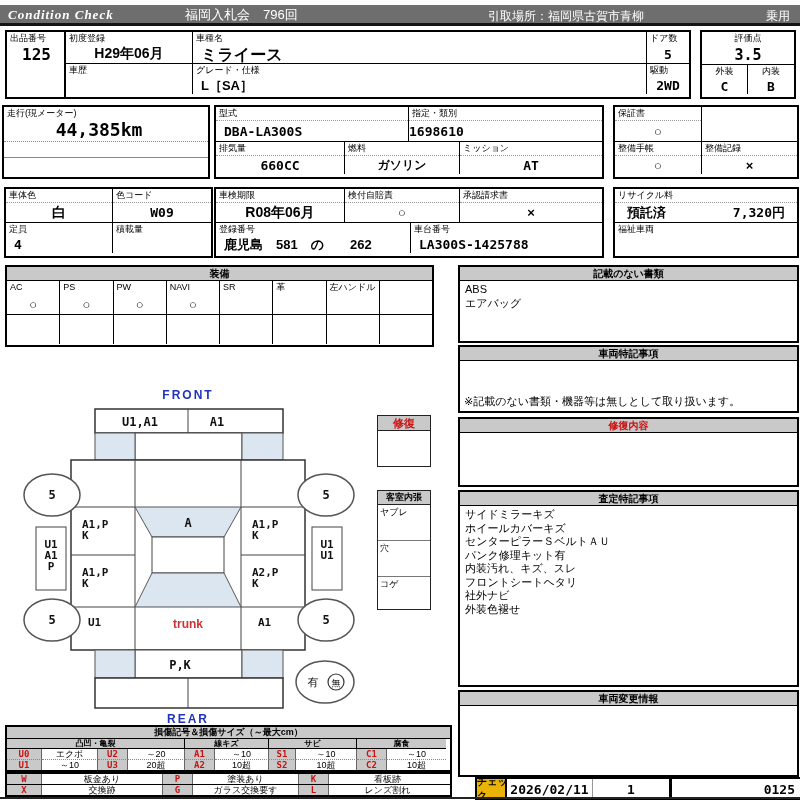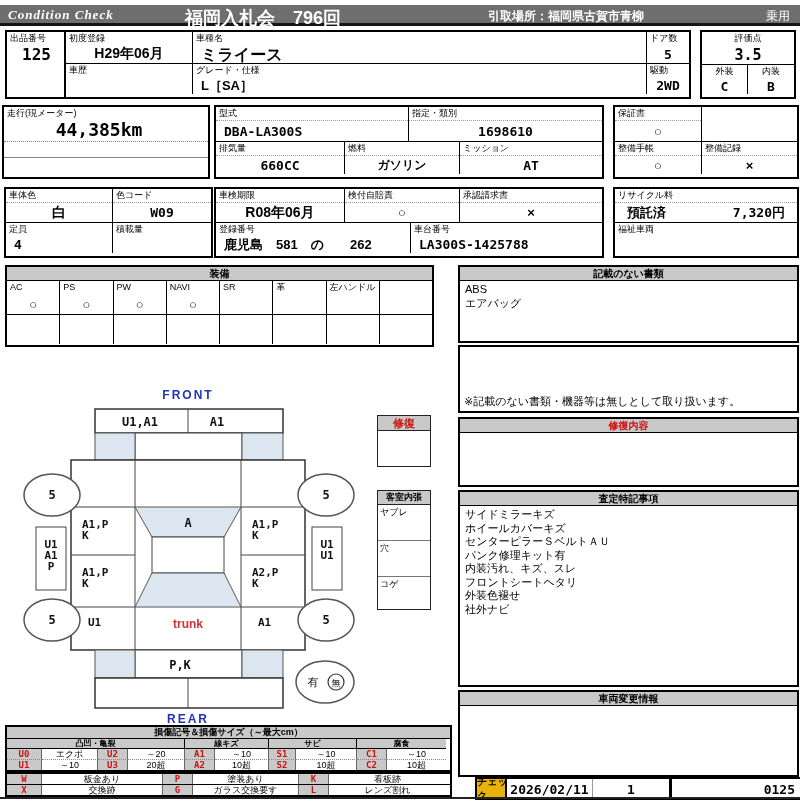--- a/index.html
+++ b/index.html
@@ -12,22 +12,22 @@
 .cell{position:relative;border-right:1px solid #000;display:flex;flex-direction:column;overflow:hidden}
 .cell:last-child{border-right:none}
 .lblrow{font-size:9px;line-height:11px;padding:1px 3px;white-space:nowrap}
 .dl{border-bottom:1px dotted #999}
 .varea{flex:1;display:flex;align-items:center;justify-content:center;font-weight:bold;font-size:13px}
 .varea.left{justify-content:flex-start;padding-left:8px}
 .varea.big{font-size:15px}
 .mono{font-family:"DejaVu Sans Mono","Liberation Mono",monospace}
 .topbar{left:0;top:5px;width:800px;height:18px;background:#6e6e6e;border-bottom:3px solid #151515;color:#fff}
 .tb-brand{position:absolute;left:8px;top:2px;font-family:"Liberation Serif",serif;font-style:italic;font-weight:bold;font-size:13px;letter-spacing:1px}
-.tb-auction{position:absolute;left:185px;top:1px;font-weight:bold;font-size:18px}
-.tb-pickup{position:absolute;left:488px;top:3px;font-weight:bold;font-size:12px}
+.tb-auction{position:absolute;left:185px;top:1px;font-weight:normal;font-size:13px}
+.tb-pickup{position:absolute;left:488px;top:3px;font-weight:normal;font-size:12px}
 .tb-cat{position:absolute;right:10px;top:3px;font-size:12px}
 .shead{height:13px;background:#c9c9c9;border-bottom:1px solid #000;font-size:10px;font-weight:bold;text-align:center;line-height:13px}
 .shead.red{color:#cc1111}
 .slines{padding:2px 5px;font-size:11px;line-height:13.5px}
 .eq-title{height:13px;background:#c9c9c9;border-bottom:1px solid #000;font-size:10px;font-weight:bold;text-align:center;line-height:13px}
 .legend{left:5px;top:725px;width:443px;border:2px solid #000;background:#fff}
 .lg-title{height:11px;line-height:11px;background:#c9c9c9;border-bottom:1px solid #000;font-size:9px;font-weight:bold;text-align:center}
 .lg-groups{display:grid;grid-template-columns:178px 84px 88px 89px}
 .lg-groups div{height:9px;line-height:9px;background:#c9c9c9;font-size:8px;font-weight:bold;text-align:center;border-right:1px solid #000;border-bottom:1px solid #000}
 .lg-groups div:last-child{border-right:none}
@@ -128,21 +128,21 @@
     <div style="height:15px;border-bottom:1px solid #888"></div>
   </div>
   <div class="abs bx" style="left:214px;top:105px;width:386px;height:70px">
     <div class="row" style="height:34px">
       <div class="cell" style="width:192px">
         <div class="lblrow dl">型式</div>
         <div class="varea left mono">DBA-LA300S</div>
       </div>
       <div class="cell" style="flex:1">
         <div class="lblrow dl">指定・類別</div>
-        <div class="varea mono" style="justify-content:center">
+        <div class="varea mono" style="justify-content:flex-start">
           <span>16986</span>
           <span>10</span>
         </div>
       </div>
     </div>
     <div class="row" style="height:32px">
       <div class="cell" style="width:128px">
         <div class="lblrow dl">排気量</div>
         <div class="varea mono">660CC</div>
       </div>
@@ -291,37 +291,38 @@
   </div>
 
   <div class="abs bx" style="left:458px;top:265px;width:337px;height:74px">
     <div class="shead">記載のない書類</div>
     <div class="slines">
       <div>ABS</div>
       <div>エアバッグ</div>
     </div>
   </div>
   <div class="abs bx" style="left:458px;top:345px;width:337px;height:64px">
+    <div class="shead">車両特記事項</div>
     <div style="position:absolute;left:4px;bottom:2px;font-size:11px">※記載のない書類・機器等は無しとして取り扱います。</div>
   </div>
   <div class="abs bx" style="left:458px;top:417px;width:337px;height:66px">
     <div class="shead red">修復内容</div>
     <div class="slines"></div>
   </div>
   <div class="abs bx" style="left:458px;top:490px;width:337px;height:193px">
     <div class="shead">査定特記事項</div>
     <div class="slines">
       <div>サイドミラーキズ</div>
       <div>ホイールカバーキズ</div>
       <div>センターピラーＳベルトＡＵ</div>
       <div>パンク修理キット有</div>
       <div>内装汚れ、キズ、スレ</div>
       <div>フロントシートヘタリ</div>
+      <div>社外ナビ</div>
       <div>外装色褪せ</div>
-      <div>社外ナビ</div>
     </div>
   </div>
   <div class="abs bx" style="left:458px;top:690px;width:337px;height:83px">
     <div class="shead">車両変更情報</div>
     <div class="slines"></div>
   </div>
 
   <div class="abs" style="left:475px;top:777px;width:40px;height:20px;background:#eab308;border:2px solid #000;font-size:10px;font-weight:bold;display:flex;align-items:center;justify-content:center">チェック</div>
   <div class="abs bx" style="left:505px;top:777px;width:162px;height:20px;display:flex">
     <div class="mono" style="width:85px;border-right:1px solid #999;display:flex;align-items:center;justify-content:center;font-weight:bold;font-size:13px">2026/02/11</div>

